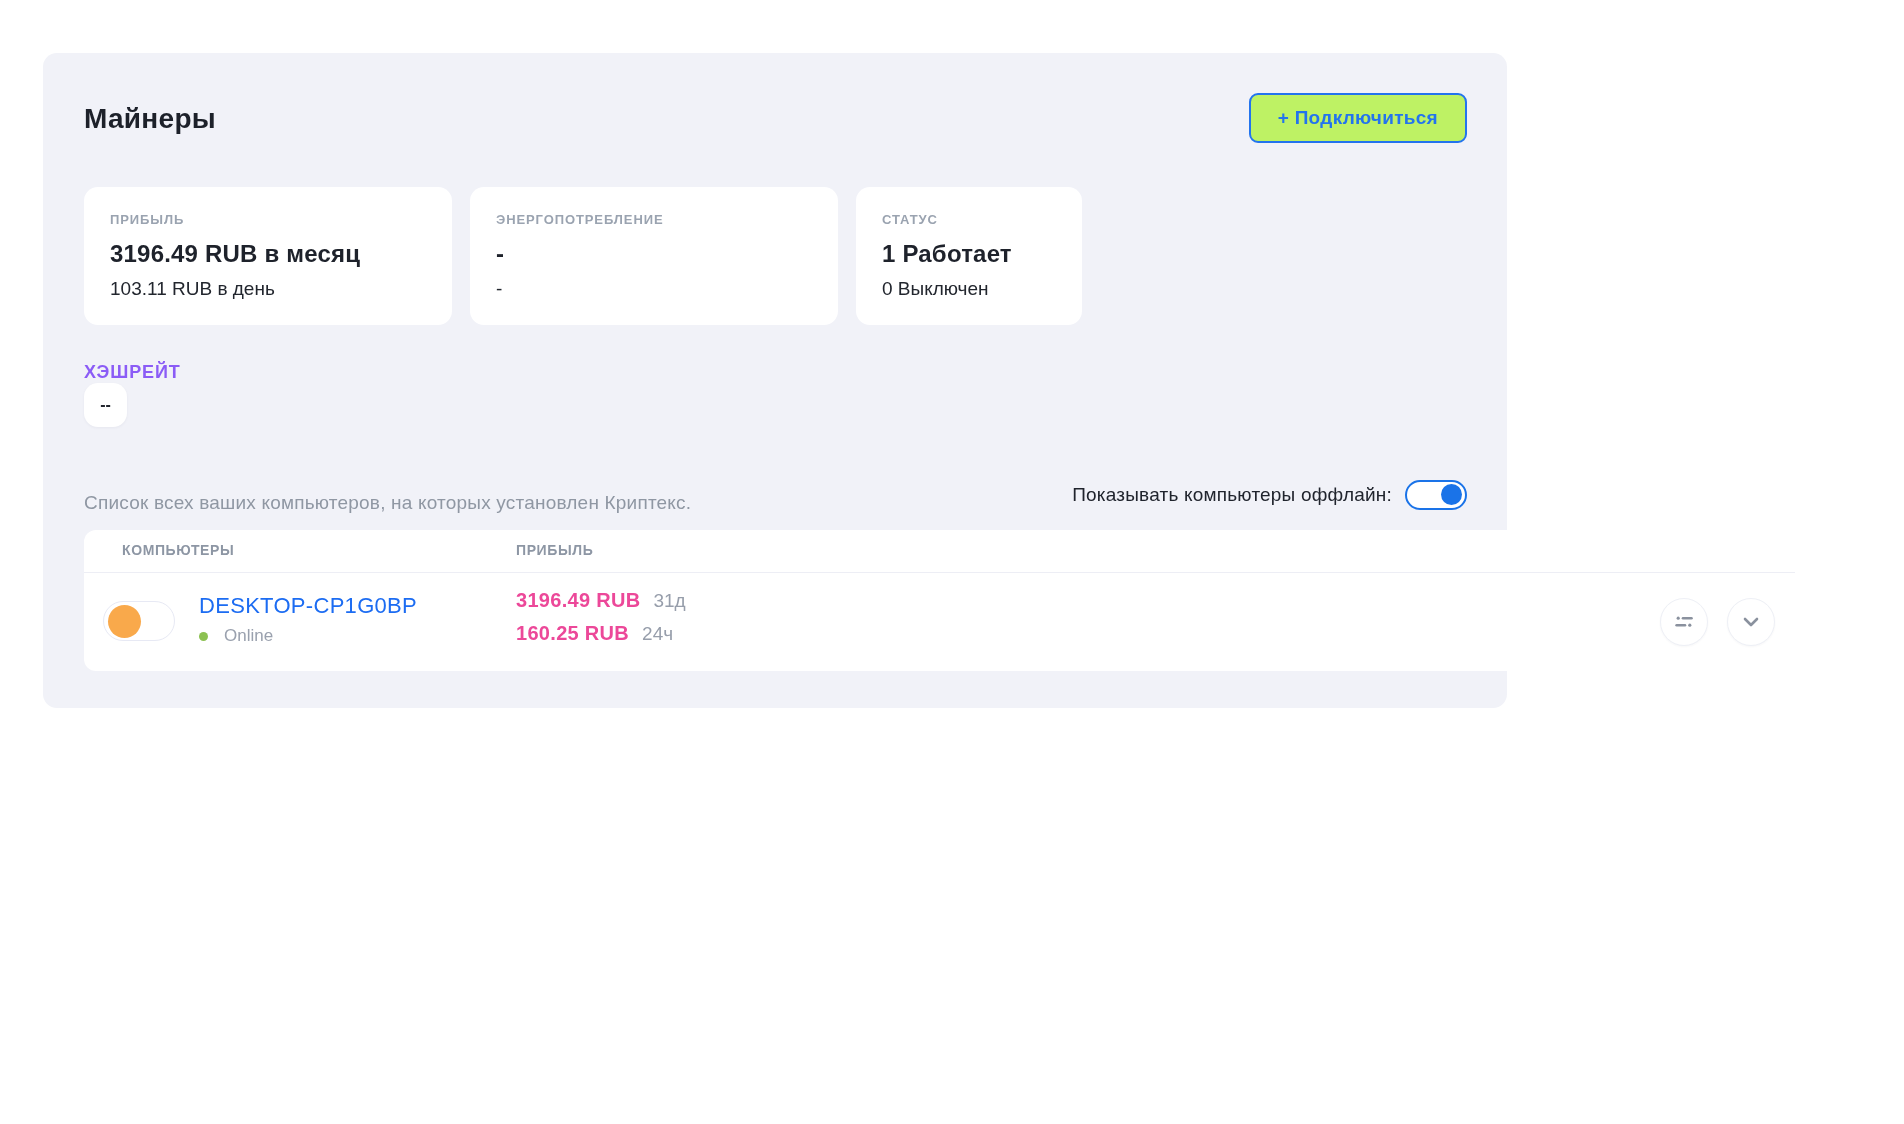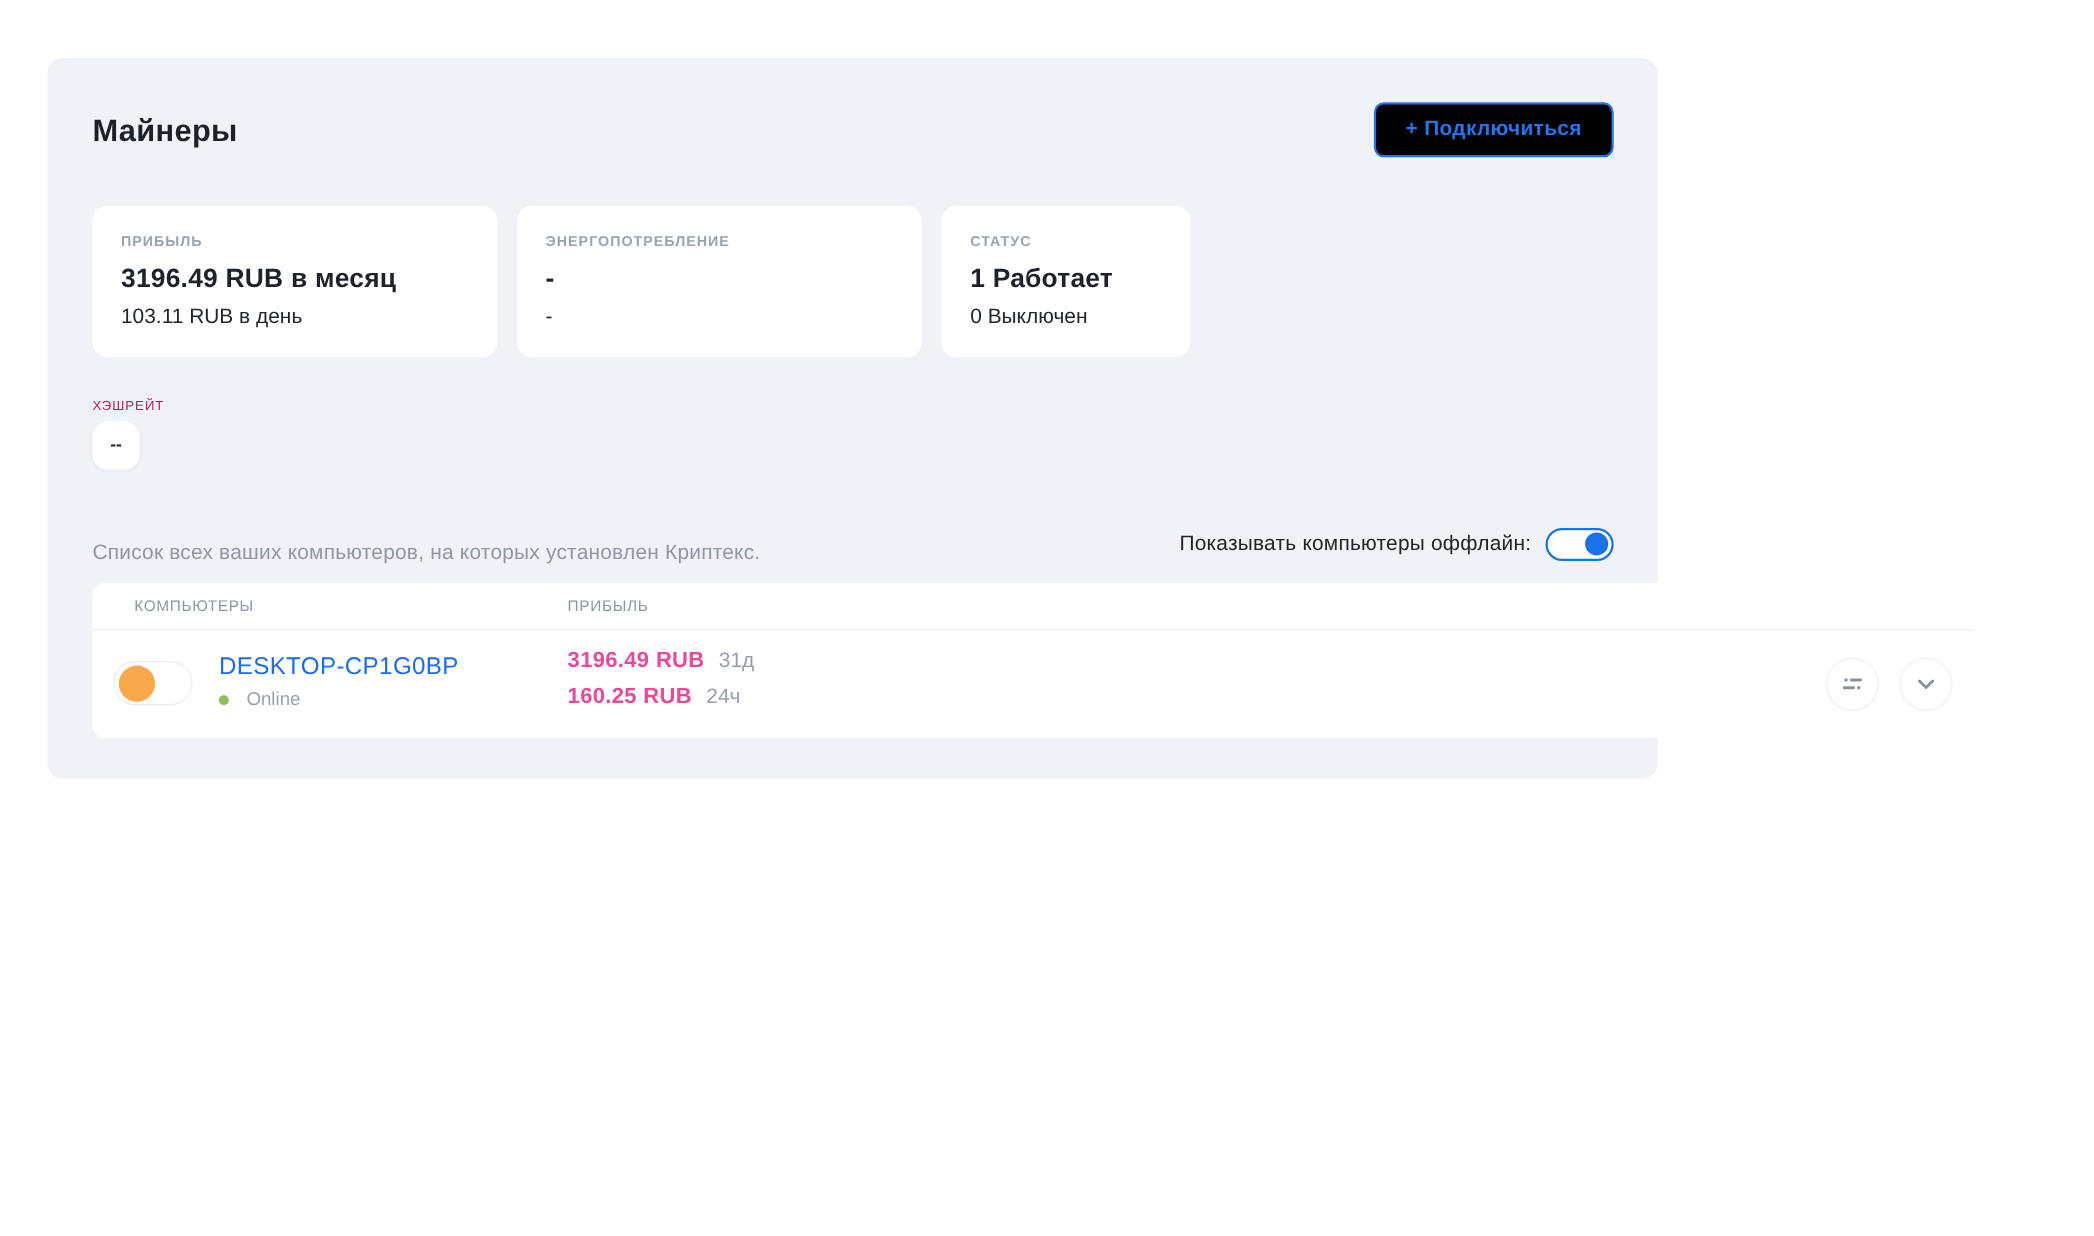--- a/index.html
+++ b/index.html
@@ -23,21 +23,21 @@
     font-size: 28px;
     font-weight: 600;
     letter-spacing: 0.3px;
     color: #1d212a;
   }
   .connect-btn {
     position: absolute;
     right: 40px; top: 40px;
     height: 50px;
     padding: 0 27px;
-    background: #000000;
+    background: #bef264;
     border: 2px solid #2374ee;
     border-radius: 9px;
     color: #2374ee;
     font-family: "Liberation Sans", sans-serif;
     font-size: 19px;
     font-weight: 600;
     letter-spacing: 0.3px;
     cursor: pointer;
   }
   .stats-row {
@@ -70,24 +70,24 @@
   }
   .stat-value-sub {
     margin-top: 10px;
     font-size: 19px;
     font-weight: 400;
     color: #22262e;
   }
   .hashrate-label {
     position: absolute;
     left: 41px; top: 309px;
-    font-size: 12px;
-    font-weight: 400;
+    font-size: 18px;
+    font-weight: 700;
     letter-spacing: 0.9px;
-    color: #be185d;
+    color: #8b5cf6;
     text-transform: uppercase;
   }
   .hashrate-badge {
     position: absolute;
     left: 41px; top: 330px;
     width: 43px; height: 44px;
     background: #ffffff;
     border-radius: 14px;
     box-shadow: 0 1px 3px rgba(40,45,70,0.05);
     display: flex; align-items: center; justify-content: center;
@@ -135,21 +135,21 @@
     position: absolute;
     left: 41px; top: 477px;
     width: 1711px; height: 141px;
     background: #ffffff;
     border-radius: 12px;
   }
   .th {
     position: absolute;
     top: 12px;
     font-size: 14px;
-    font-weight: 400;
+    font-weight: 700;
     letter-spacing: 0.6px;
     color: #8d96a4;
     text-transform: uppercase;
   }
   .th-computers { left: 38px; }
   .th-profit { left: 432px; }
   .table-divider {
     position: absolute;
     left: 0; top: 42px;
     width: 100%; height: 1px;

